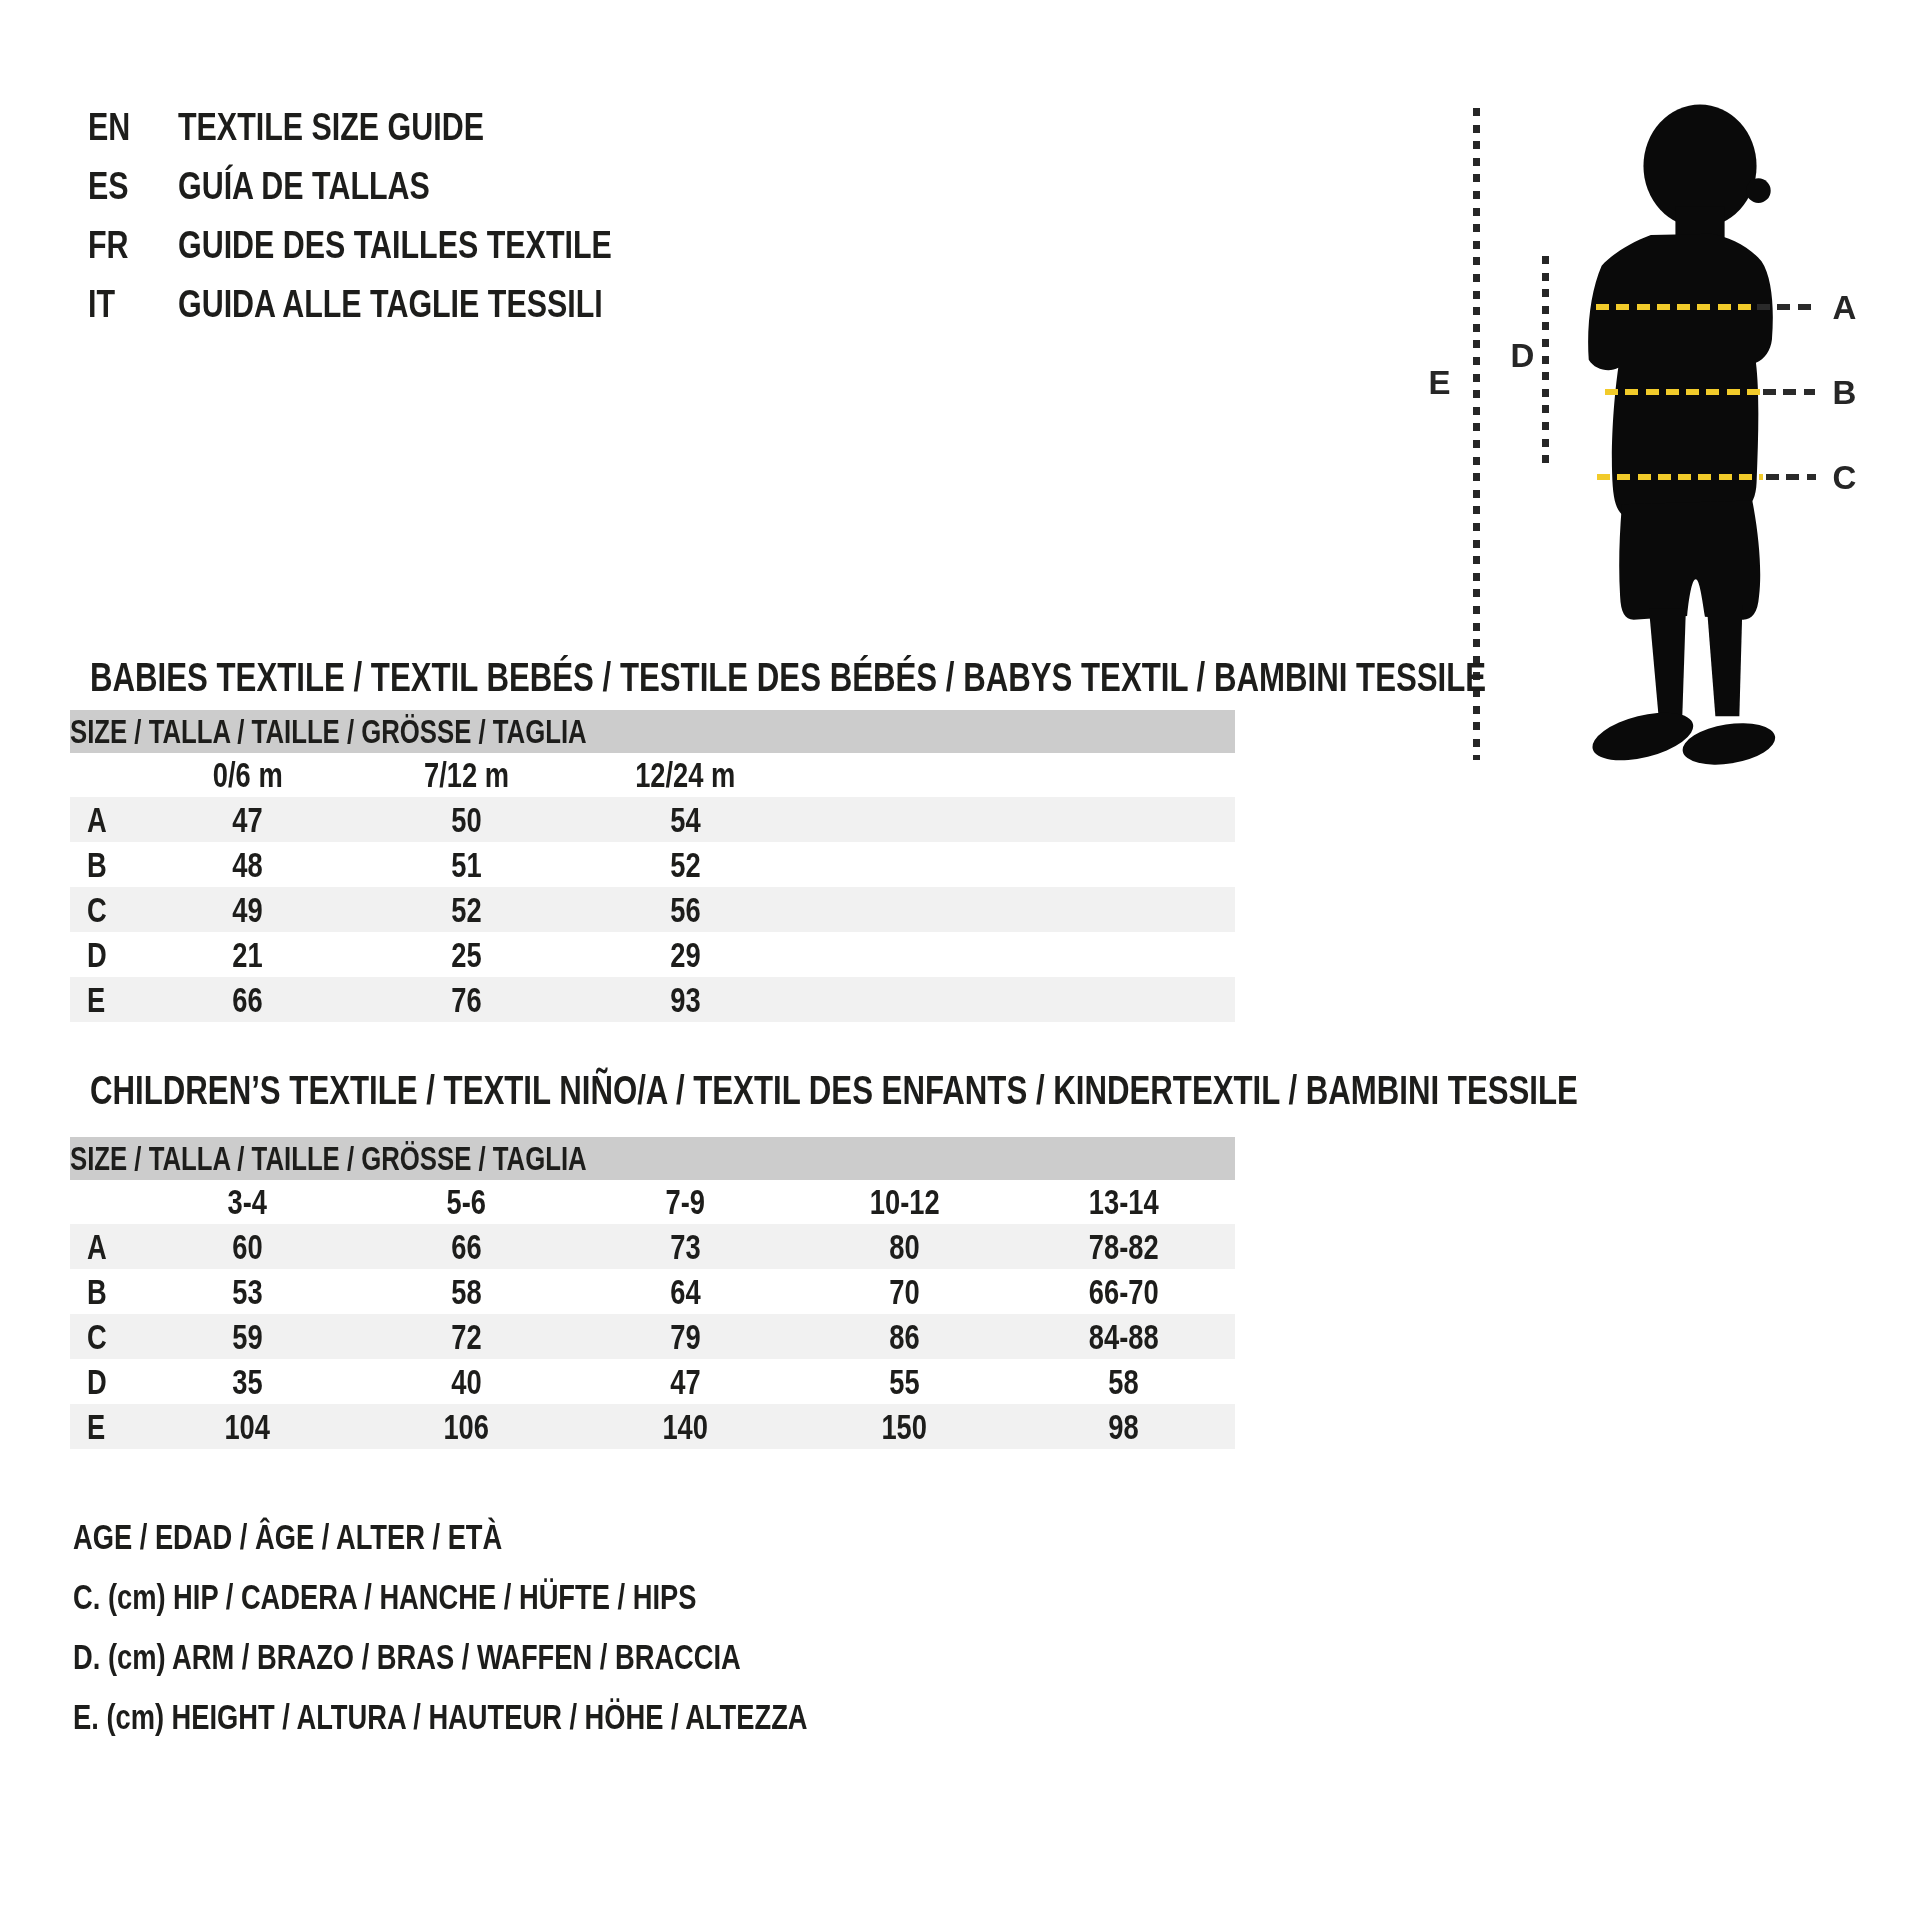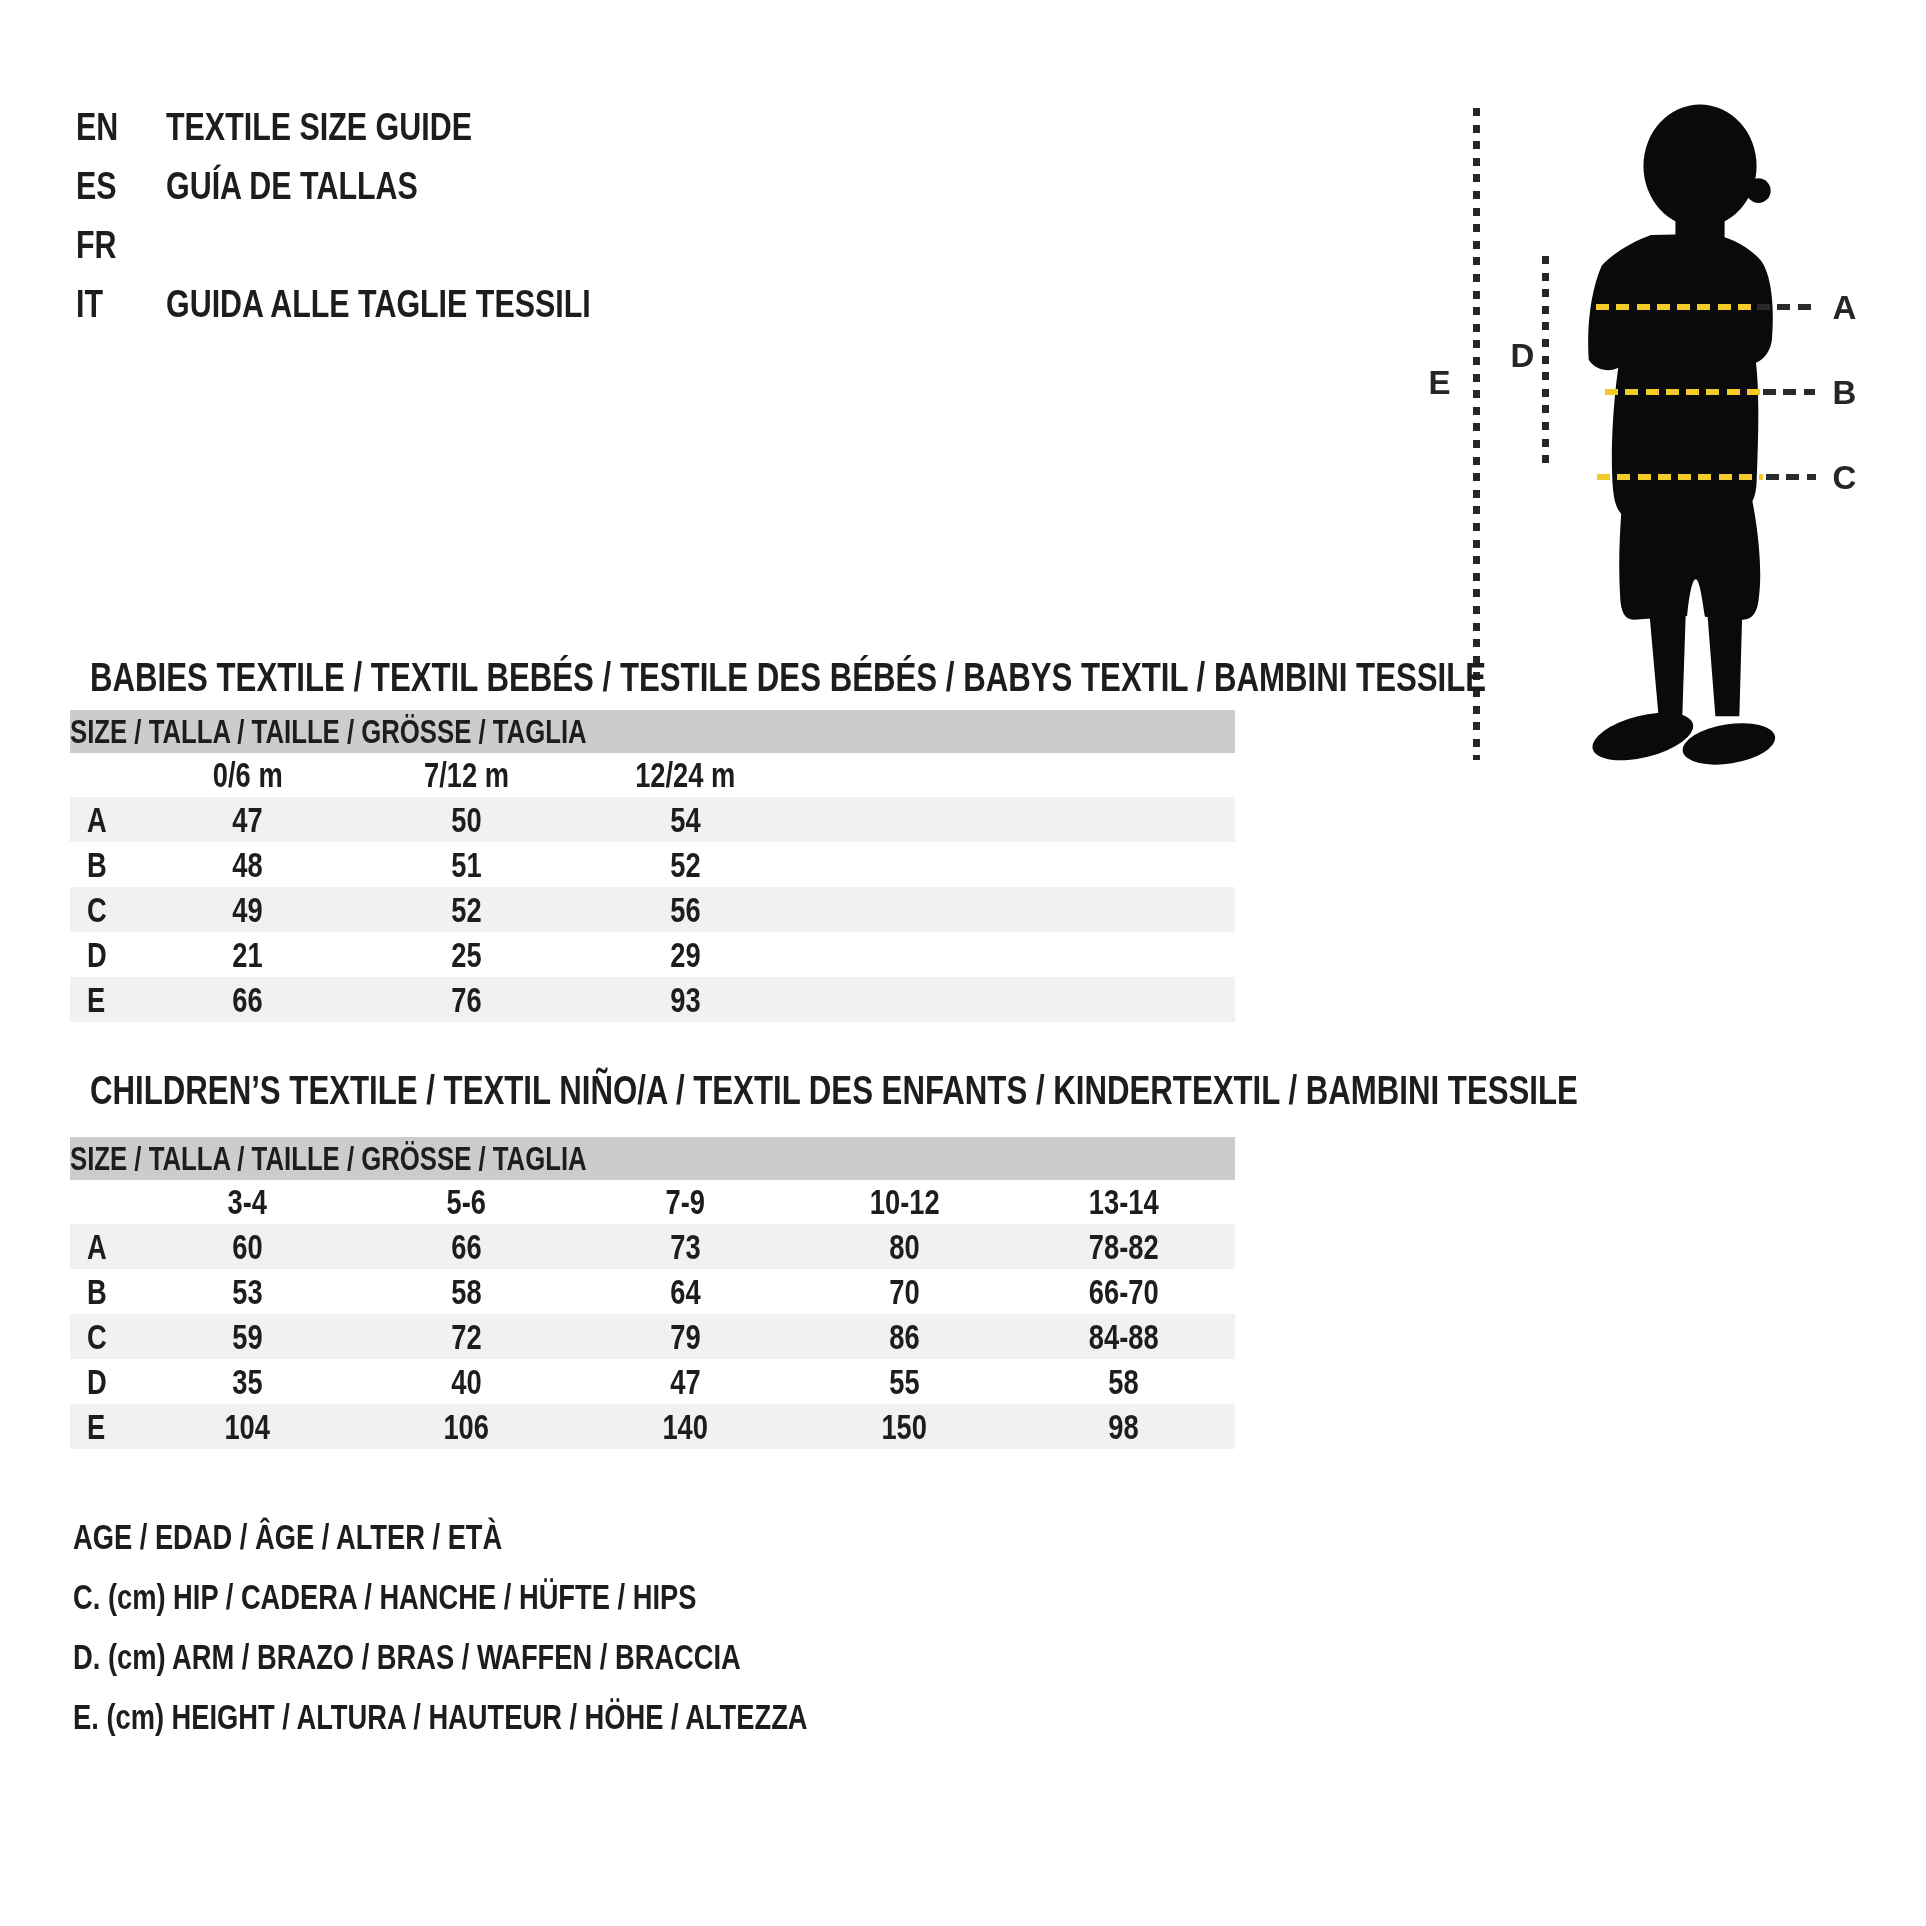--- a/index.html
+++ b/index.html
@@ -5,21 +5,21 @@
   html,body{margin:0;padding:0;}
   body{
     width:1926px;height:1926px;position:relative;background:#ffffff;
     font-family:"Liberation Sans","DejaVu Sans",sans-serif;
     color:#1d1d1b;font-weight:700;overflow:hidden;
   }
   .condensed{display:inline-block;transform:scaleX(0.78);transform-origin:0 50%;white-space:nowrap;}
   .condensed.center{transform-origin:50% 50%;}
 
   
-  .lang-list{position:absolute;left:76px;top:97px;text-decoration:underline;}
+  .lang-list{position:absolute;left:88px;top:97px;text-decoration:underline;}
   .lang-row{display:flex;height:59px;align-items:center;font-size:39px;}
   .lang-code{width:90px;flex:0 0 90px;}
   
   .section-title{position:absolute;left:90px;font-size:40px;line-height:39px;}
   
   .size-table{position:absolute;left:70px;width:1165px;}
   .t-bar{height:43px;background:#cccccc;display:flex;align-items:center;padding-left:0;box-sizing:border-box;font-size:33px;}
   .t-row{display:grid;align-items:center;font-size:35px;}
   .t-row.head{height:44px;}
   .t-row.data{height:45px;}
@@ -43,20 +43,21 @@
     <div class="lang-row">
       <div class="lang-code"><span class="condensed">EN</span></div>
       <div class="lang-title"><span class="condensed">TEXTILE SIZE GUIDE</span></div>
     </div>
     <div class="lang-row">
       <div class="lang-code"><span class="condensed">ES</span></div>
       <div class="lang-title"><span class="condensed">GUÍA DE TALLAS</span></div>
     </div>
     <div class="lang-row">
       <div class="lang-code"><span class="condensed">FR</span></div>
+      <div class="lang-title"><span class="condensed">GUIDE DES TAILLES TEXTILE</span></div>
     </div>
     <div class="lang-row">
       <div class="lang-code"><span class="condensed">IT</span></div>
       <div class="lang-title"><span class="condensed">GUIDA ALLE TAGLIE TESSILI</span></div>
     </div>
   </div>
 
 <div>
 
   <div class="vdots" style="left:1473px;top:108px;height:652px;"></div>

